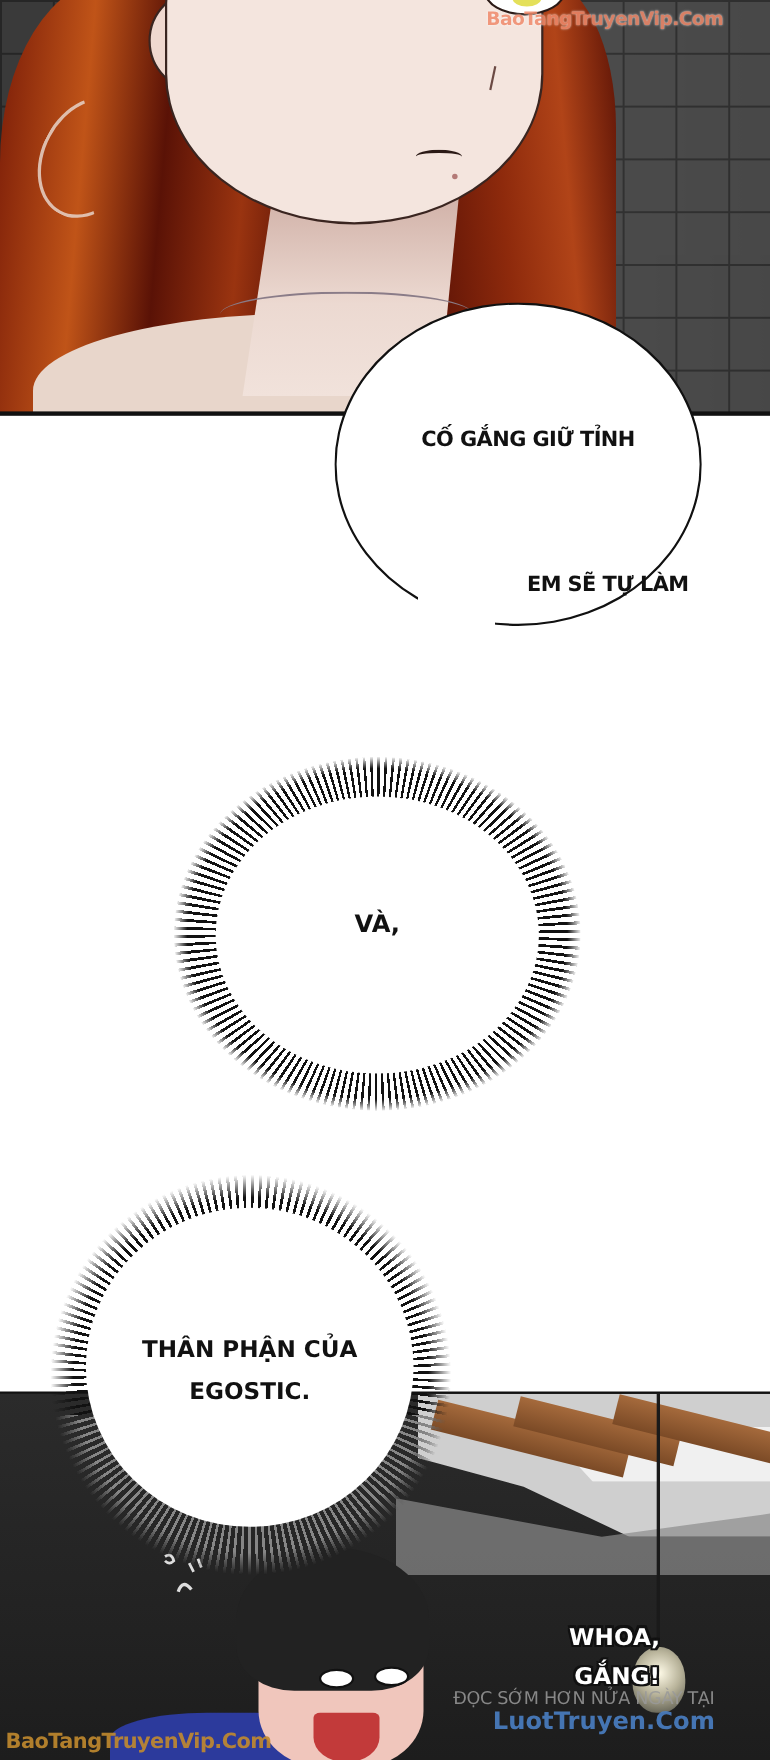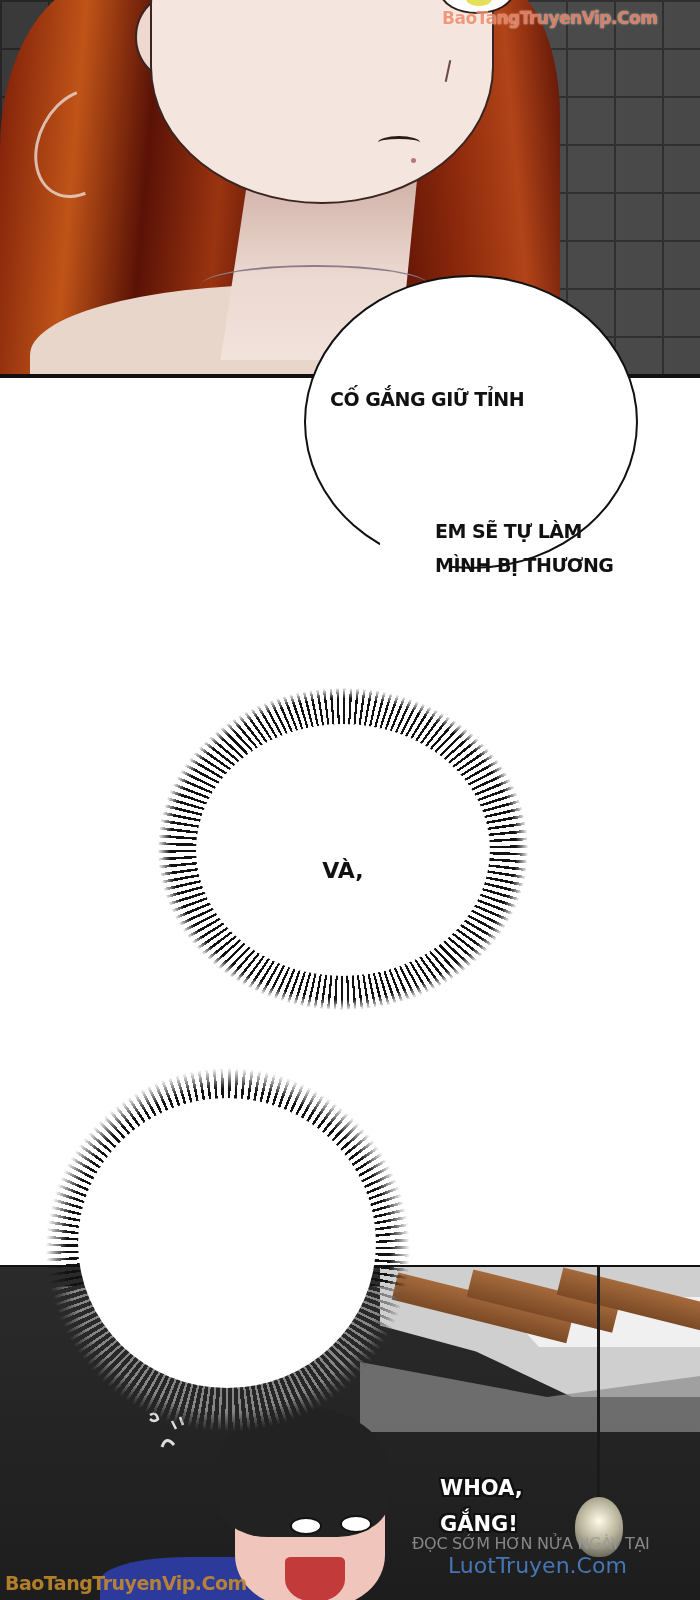--- a/index.html
+++ b/index.html
@@ -46,33 +46,33 @@
       border-radius: 50%; transform: rotate(28deg); border-right-color: transparent; border-top-color: transparent; opacity: .85; }
     .panel-border { left: 0; top: 374px; width: 700px; height: 4px; background: #111; }
 
     .watermark-top { left: 442px; top: 8px; font-size: 17px; font-weight: bold; color: #f08a6b;
       letter-spacing: -0.5px; opacity: .85; text-shadow: 0 0 2px #fff; }
 
     
     #bubble { left: 304px; top: 275px; width: 330px; height: 290px; background: #fff;
       border: 2px solid #111; border-radius: 50%; clip-path: inset(0 0 0 0); }
     #bubble-tail { left: 380px; top: 520px; width: 70px; height: 50px; background: #fff; }
-    .dialogue { color: #111; font-family: "DejaVu Sans", sans-serif;
+    .dialogue { text-align: center; color: #111; font-family: "DejaVu Sans", sans-serif;
       font-weight: bold; font-size: 19px; line-height: 34px; letter-spacing: -0.5px; }
     #dialogue-1 { left: 330px; top: 382px; width: 300px; }
     #dialogue-2 { left: 435px; top: 514px; width: 235px; }
 
     
     .burst { border-radius: 50%; background: #fff; }
     #burst-1-rays { left: 158px; top: 688px; width: 370px; height: 322px; border-radius: 50%;
       background: repeating-conic-gradient(from 0deg, #111 0deg 0.9deg, transparent 0.9deg 2.4deg);
       -webkit-mask: radial-gradient(ellipse at center, transparent 52%, #000 53%, #000 66%, transparent 71%);
       mask: radial-gradient(ellipse at center, transparent 52%, #000 53%, #000 66%, transparent 71%); }
     #burst-1 { left: 196px; top: 724px; width: 294px; height: 252px; }
-    #burst-1-text { left: 196px; top: 828px; width: 294px; text-align: center; font-size: 22px; font-weight: bold; color: #111; margin-top: 30px; }
+    #burst-1-text { left: 196px; top: 828px; width: 294px; text-align: center; font-size: 22px; font-weight: bold; color: #111; }
 
     
     #panel-bottom { left: 0; top: 1267px; width: 700px; height: 333px; overflow: hidden;
       background: linear-gradient(180deg, #2b2b2b 0%, #1d1d1d 100%); }
     .panel-bottom-border { left: 0; top: 1265px; width: 700px; height: 4px; background: #111; }
     .ceiling { left: 380px; top: 0; width: 320px; height: 130px; background: #cfcfcf;
       clip-path: polygon(0 0, 100% 0, 100% 100%, 60% 100%, 30% 65%, 0 45%); }
     .ceiling-light { left: 470px; top: 30px; width: 230px; height: 50px; background: #f0f0f0; clip-path: polygon(10% 0, 100% 0, 100% 100%, 30% 100%); }
     .beam { height: 28px; background: linear-gradient(180deg, #a56a3c, #7b4a26); transform-origin: left center; }
     .wall-grey { left: 360px; top: 95px; width: 340px; height: 70px; background: #8c8c8c; clip-path: polygon(0 0, 55% 50%, 100% 20%, 100% 100%, 0 100%); opacity: .7; }
@@ -92,25 +92,25 @@
       -webkit-mask: radial-gradient(circle at center, transparent 49%, #000 50%, #000 62%, transparent 70%);
       mask: radial-gradient(circle at center, transparent 49%, #000 50%, #000 62%, transparent 70%); }
     #burst-2-rays-light { left: 42px; top: 1068px; width: 372px; height: 364px; border-radius: 50%;
       background: repeating-conic-gradient(from 0deg, #e8e8e8 0deg 0.9deg, transparent 0.9deg 2.4deg);
       -webkit-mask: radial-gradient(circle at center, transparent 49%, #000 50%, #000 62%, transparent 70%);
       mask: radial-gradient(circle at center, transparent 49%, #000 50%, #000 62%, transparent 70%);
       clip-path: inset(60% 0 0 0); opacity: .55; }
     #burst-2 { left: 78px; top: 1098px; width: 298px; height: 290px; }
     #burst-2-text { left: 78px; top: 1208px; width: 298px; text-align: center; font-size: 21px; font-weight: bold; color: #111; line-height: 38px; }
 
-    .shout { left: 440px; top: 1470px; width: 160px; text-align: left; font-family: "DejaVu Sans", sans-serif;
+    .shout { left: 440px; top: 1470px; width: 160px; text-align: right; font-family: "DejaVu Sans", sans-serif;
       font-weight: bold; font-size: 21px; line-height: 36px; color: #fff;
       text-shadow: -2px -2px 0 #111, 2px -2px 0 #111, -2px 2px 0 #111, 2px 2px 0 #111, 0 2px 0 #111, 0 -2px 0 #111, 2px 0 0 #111, -2px 0 0 #111; }
     .promo { left: 412px; top: 1534px; width: 290px; font-size: 16px; color: #9a9a9a; letter-spacing: -0.3px; opacity: .85; }
-    .promo-site { left: 448px; top: 1553px; font-size: 22px; color: #4a7fc4; font-weight: normal; opacity: .9; }
+    .promo-site { left: 448px; top: 1553px; font-size: 22px; color: #4a7fc4; font-weight: bold; opacity: .9; }
     .watermark-bottom { left: 5px; top: 1572px; font-size: 19px; font-weight: bold; color: #c28a2e; letter-spacing: -0.5px; opacity: .9; }
   </style>
 </head>
 <body>
 
 <div id="panel-top" class="abs">
   <div class="abs tiles"></div>
   <div class="abs tiles-left"></div>
   <div class="abs hair-left"></div>
   <div class="abs hair-right"></div>
@@ -129,21 +129,20 @@
 <div class="abs panel-border"></div>
 <div class="abs watermark-top">BaoTangTruyenVip.Com</div>
 
 <div id="bubble" class="abs"></div>
 <div id="bubble-tail" class="abs"></div>
 <div id="dialogue-1" class="abs dialogue">
   <div>CỐ GẮNG GIỮ TỈNH</div>
 </div>
 <div id="dialogue-2" class="abs dialogue">
   <div>EM SẼ TỰ LÀM</div>
-  <div>MÌNH BỊ THƯƠNG</div>
 </div>
 
 <div id="burst-1-rays" class="abs"></div>
 <div id="burst-1" class="abs burst"></div>
 <div id="burst-1-text" class="abs">VÀ,</div>
 
 <div class="abs panel-bottom-border"></div>
 <div id="panel-bottom" class="abs">
   <div class="abs ceiling"></div>
   <div class="abs ceiling-light"></div>
@@ -163,20 +162,22 @@
     <path d="M10 8 q6 -4 8 4 q-4 4 -8 0" stroke="#ddd" stroke-width="2.5" fill="none"></path>
     <path d="M32 14 l4 8 M40 10 l3 8" stroke="#ddd" stroke-width="2.5" fill="none"></path>
     <path d="M22 40 q4 -12 12 -2" stroke="#ddd" stroke-width="3" fill="none"></path>
   </svg>
 </div>
 
 <div id="burst-2-rays" class="abs"></div>
 <div id="burst-2-rays-light" class="abs"></div>
 <div id="burst-2" class="abs burst"></div>
 <div id="burst-2-text" class="abs">
+  <div>THÂN PHẬN CỦA</div>
+  <div>EGOSTIC.</div>
 </div>
 
 <div class="abs shout">
   <div>WHOA,</div>
   <div>GẮNG!</div>
 </div>
 <div class="abs promo">ĐỌC SỚM HƠN NỬA NGÀY TẠI</div>
 <div class="abs promo-site">LuotTruyen.Com</div>
 <div class="abs watermark-bottom">BaoTangTruyenVip.Com</div>
 

